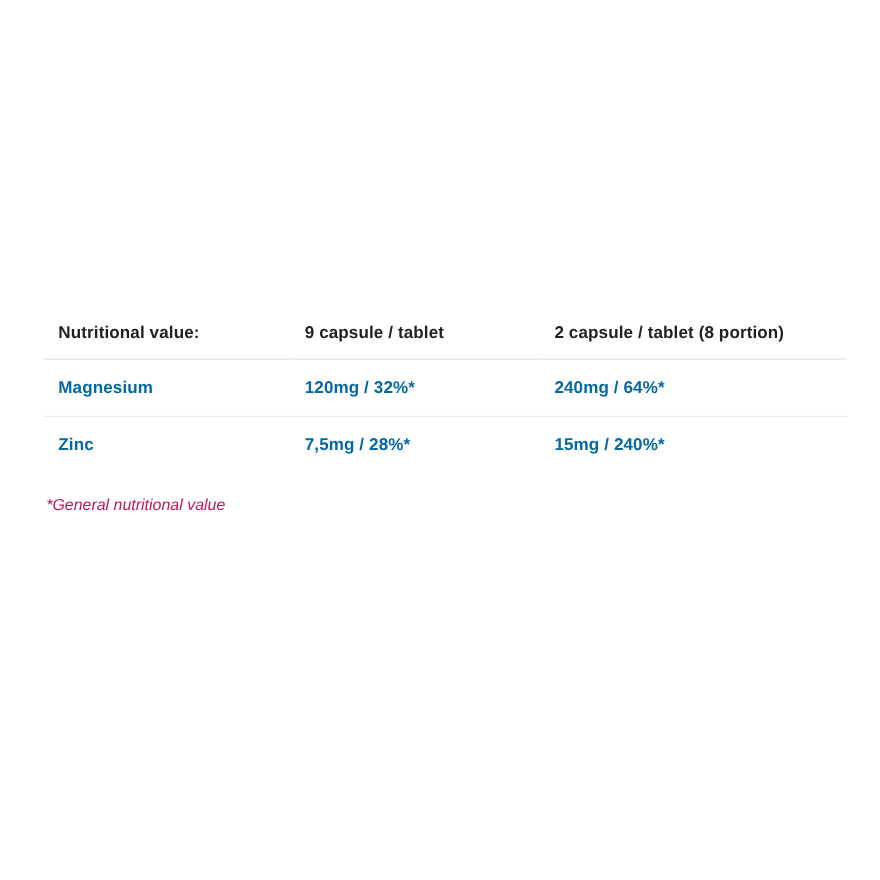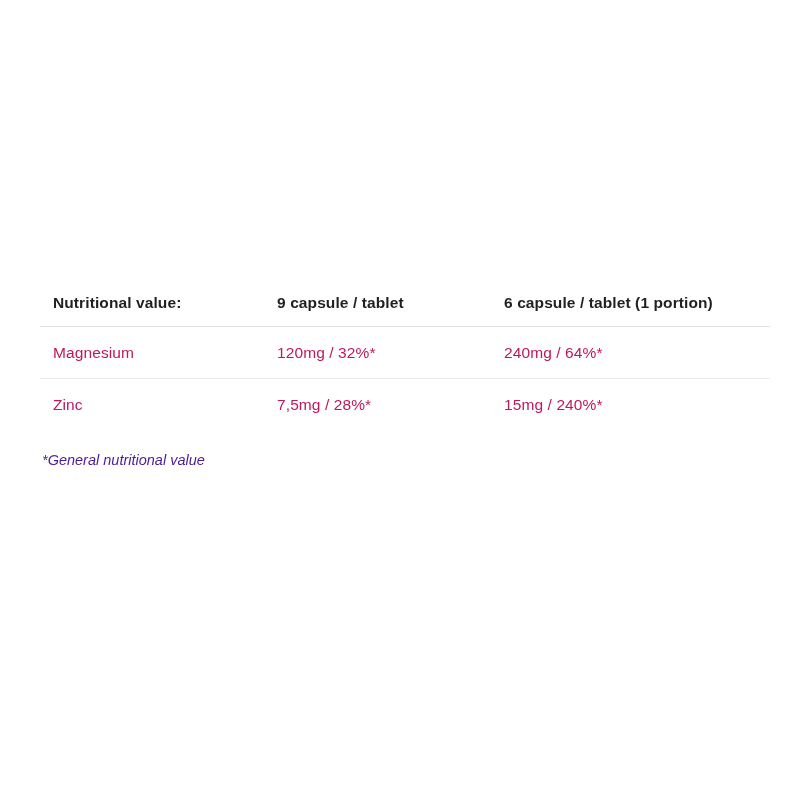--- a/index.html
+++ b/index.html
@@ -48,57 +48,57 @@
 
   table.nutrition-table thead th {
     font-weight: bold;
     color: #231f20;
     height: 46px;
     line-height: 46px;
     padding-left: 13px;
     border-bottom: 1px solid #e2e2e2;
   }
   table.nutrition-table tbody td {
-    font-weight: normal;
-    color: #be185d;
+    font-weight: bold;
+    color: #0369a1;
     height: 51px;
     line-height: 51px;
     padding-left: 13px;
     border-bottom: 1px solid #e8e8e8;
     margin-top: 36px;
   }
   table.nutrition-table tbody tr:last-child td {
     border-bottom: none;
   }
   .footnote {
     margin-top: 22px;
     padding-left: 2px;
     font-size: 14.5px;
     font-style: italic;
-    color: #4c1d95;
+    color: #be185d;
   }
 </style>
 </head>
 <body>
 
 <div class="page">
 
   <div class="nutrition-block">
 
     <table class="nutrition-table">
       <colgroup>
         <col class="c1">
         <col class="c2">
         <col class="c3">
       </colgroup>
       <thead>
         <tr>
           <th>Nutritional value:</th>
           <th>9 capsule / tablet</th>
-          <th>6 capsule / tablet (1 portion)</th>
+          <th>2 capsule / tablet (8 portion)</th>
         </tr>
       </thead>
       <tbody>
         <tr>
           <td>Magnesium</td>
           <td>120mg / 32%*</td>
           <td>240mg / 64%*</td>
         </tr>
         <tr>
           <td>Zinc</td>

